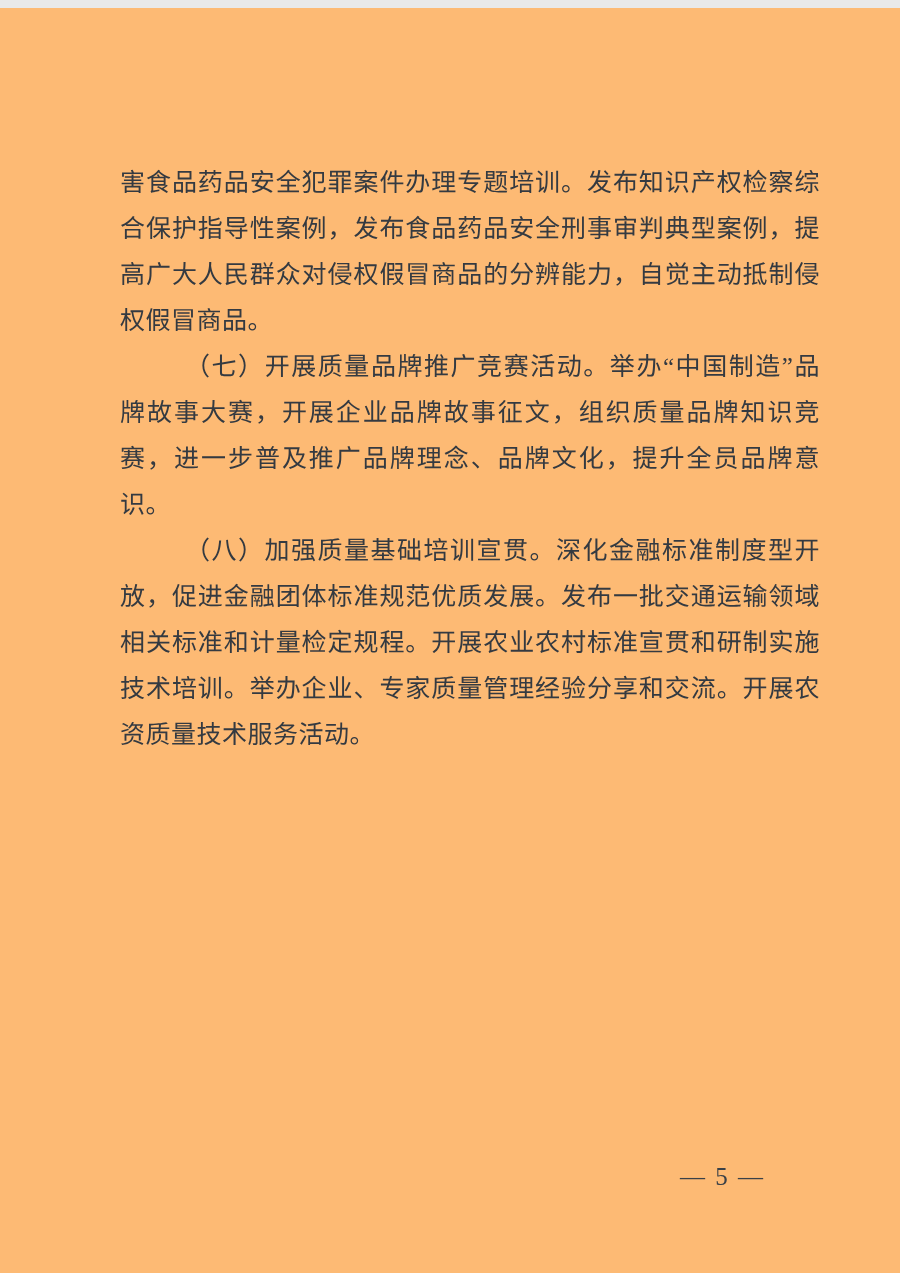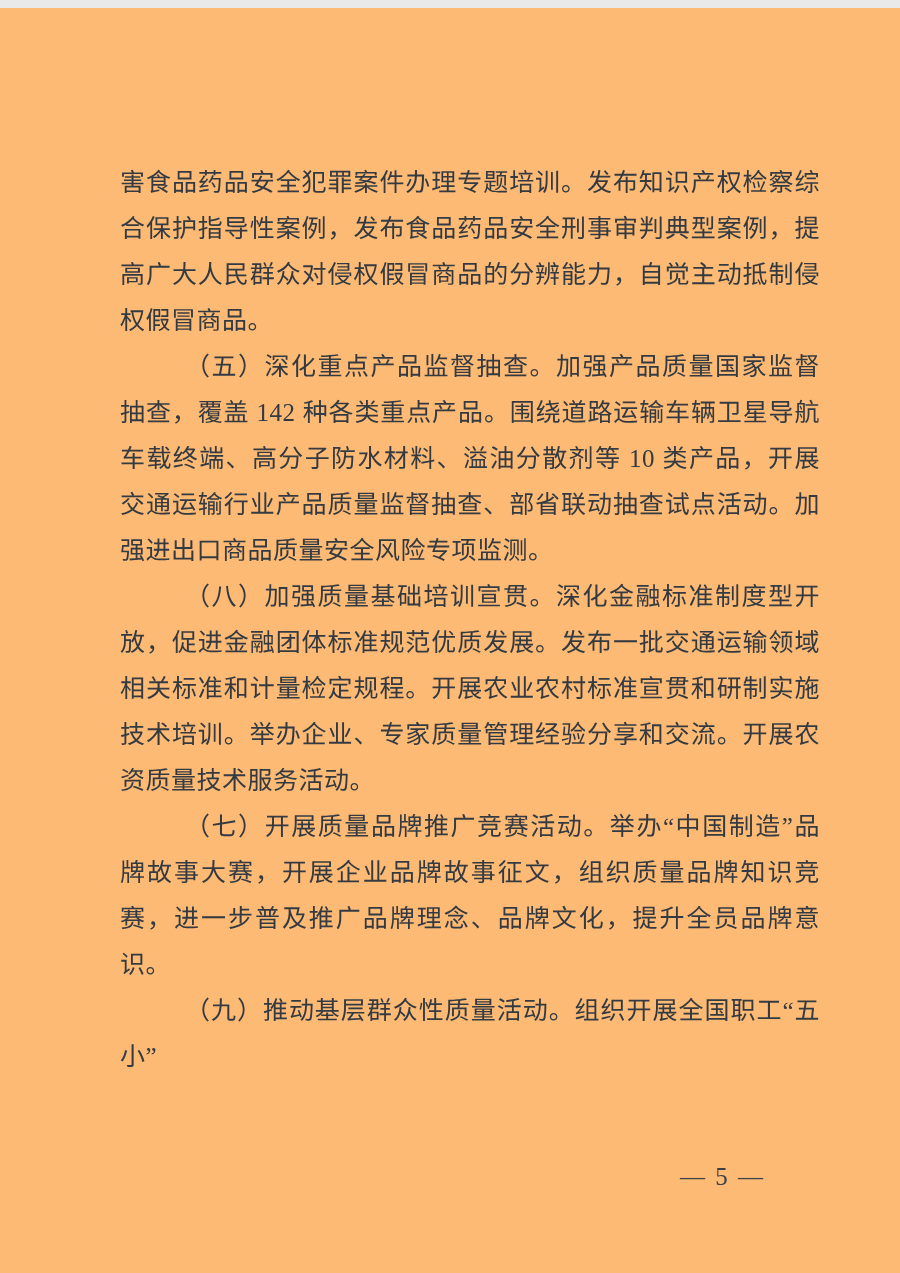--- a/index.html
+++ b/index.html
@@ -45,21 +45,19 @@
     white-space: nowrap;
   }
 </style>
 </head>
 <body>
 
 <div class="sheet">
 
   <div class="text-block">
     <p>害食品药品安全犯罪案件办理专题培训。发布知识产权检察综合保护指导性案例，发布食品药品安全刑事审判典型案例，提高广大人民群众对侵权假冒商品的分辨能力，自觉主动抵制侵权假冒商品。</p>
-    <p class="indent">（五）深化重点产品监督抽查。加强产品质量国家监督抽查，覆盖 142 种各类重点产品。围绕道路运输车辆卫星导航车载终端、高分子防水材料、溢油分散剂等 10 类产品，开展交通运输行业产品质量监督抽查、部省联动抽查试点活动。加强进出口商品质量安全风险专项监测。</p>
+    <p class="indent">（七）开展质量品牌推广竞赛活动。举办“中国制造”品牌故事大赛，开展企业品牌故事征文，组织质量品牌知识竞赛，进一步普及推广品牌理念、品牌文化，提升全员品牌意识。</p>
     <p class="indent">（八）加强质量基础培训宣贯。深化金融标准制度型开放，促进金融团体标准规范优质发展。发布一批交通运输领域相关标准和计量检定规程。开展农业农村标准宣贯和研制实施技术培训。举办企业、专家质量管理经验分享和交流。开展农资质量技术服务活动。</p>
-    <p class="indent">（七）开展质量品牌推广竞赛活动。举办“中国制造”品牌故事大赛，开展企业品牌故事征文，组织质量品牌知识竞赛，进一步普及推广品牌理念、品牌文化，提升全员品牌意识。</p>
-    <p class="indent">（九）推动基层群众性质量活动。组织开展全国职工“五小”</p>
   </div>
 
   <div class="page-number">— 5 —</div>
 
 </div>
 
 </body></html>

